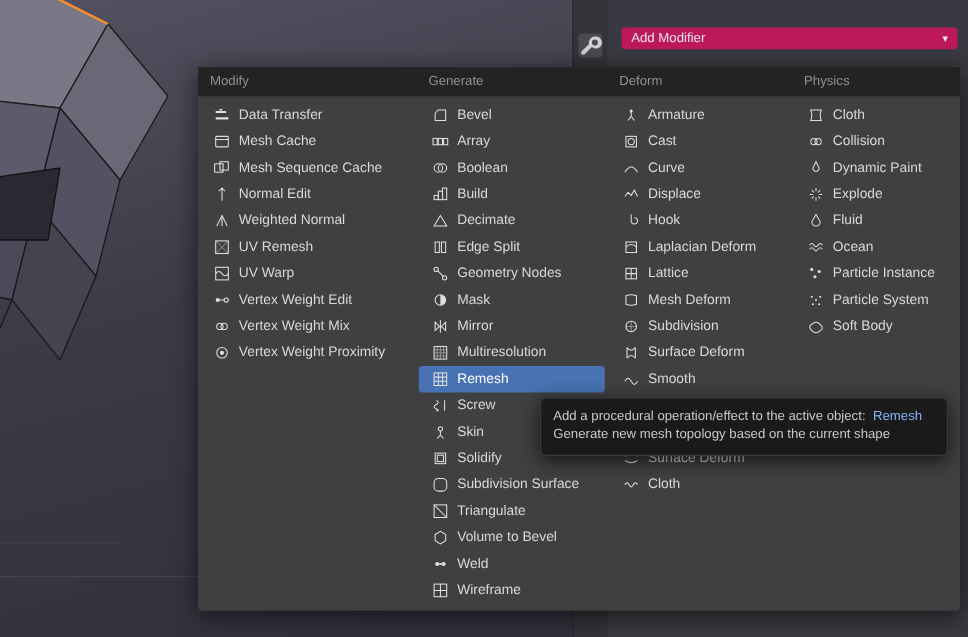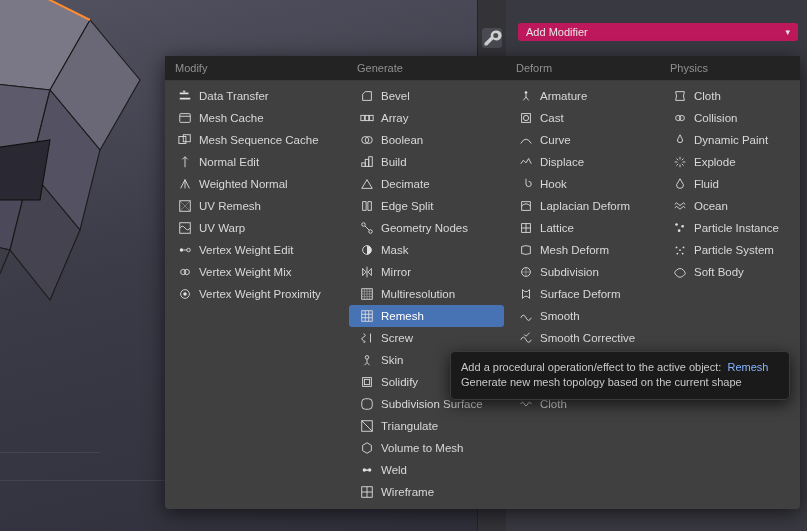--- a/index.html
+++ b/index.html
@@ -118,21 +118,21 @@
     margin-right: 6px;
     flex-shrink: 0;
     display: inline-flex;
     align-items: center;
     justify-content: center;
     color: #e0e0e0;
   }
   .menu-icon svg { width: 14px; height: 14px; }
   .tooltip {
     position: absolute;
-    top: 351px;
+    top: 331px;
     left: 450px;
     width: 340px;
     background: #1a1a1a;
     border: 1px solid #3a3a3a;
     border-radius: 5px;
     padding: 8px 10px;
     color: #c8c8c8;
     font-size: 11px;
     line-height: 1.4;
     z-index: 100;
@@ -423,21 +423,21 @@
             </svg>
           </span>
           <span>Triangulate</span>
         </div>
       <div class="menu-item">
           <span class="menu-icon">
             <svg viewBox="0 0 16 16">
               <path d="M3 5l5-3 5 3v6l-5 3-5-3z" fill="none" stroke="currentColor"></path>
             </svg>
           </span>
-          <span>Volume to Mesh</span>
+          <span>Volume to Bevel</span>
         </div>
       <div class="menu-item">
           <span class="menu-icon">
             <svg viewBox="0 0 16 16">
               <circle cx="5" cy="8" r="2" fill="currentColor"></circle>
               <circle cx="11" cy="8" r="2" fill="currentColor"></circle>
               <path d="M7 8h2" stroke="currentColor" stroke-width="2"></path>
             </svg>
           </span>
           <span>Weld</span>

